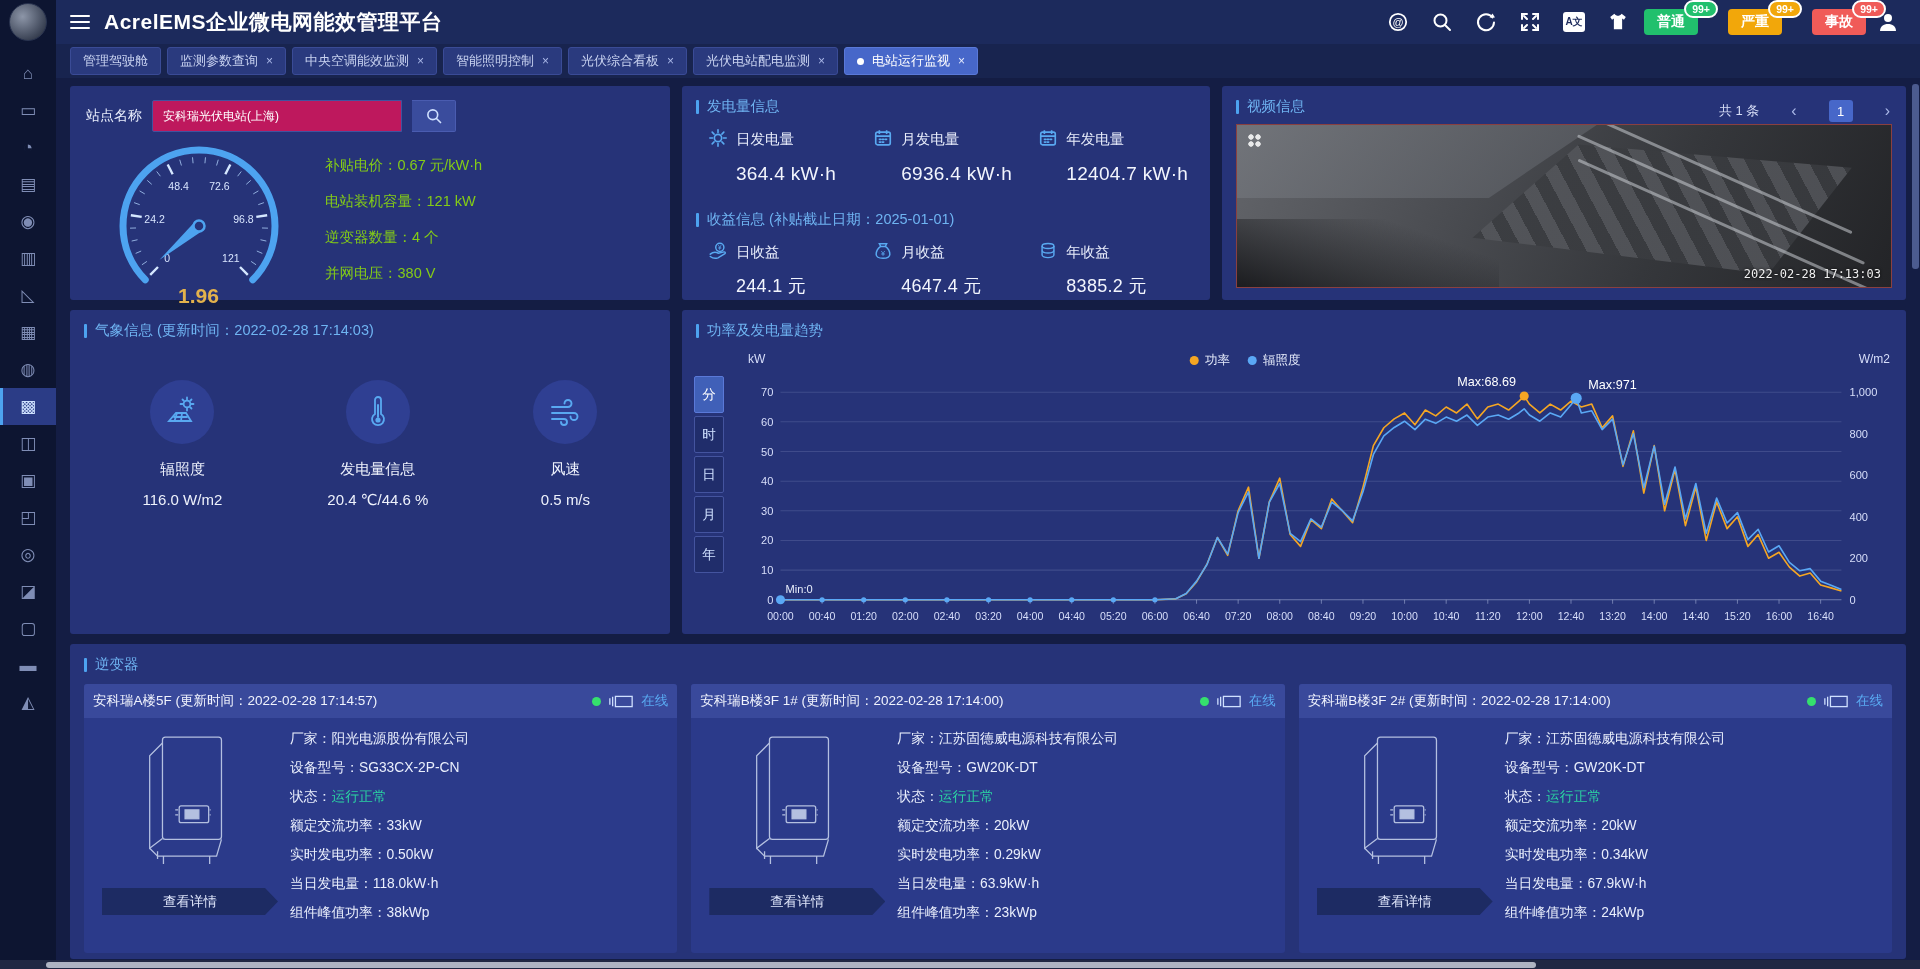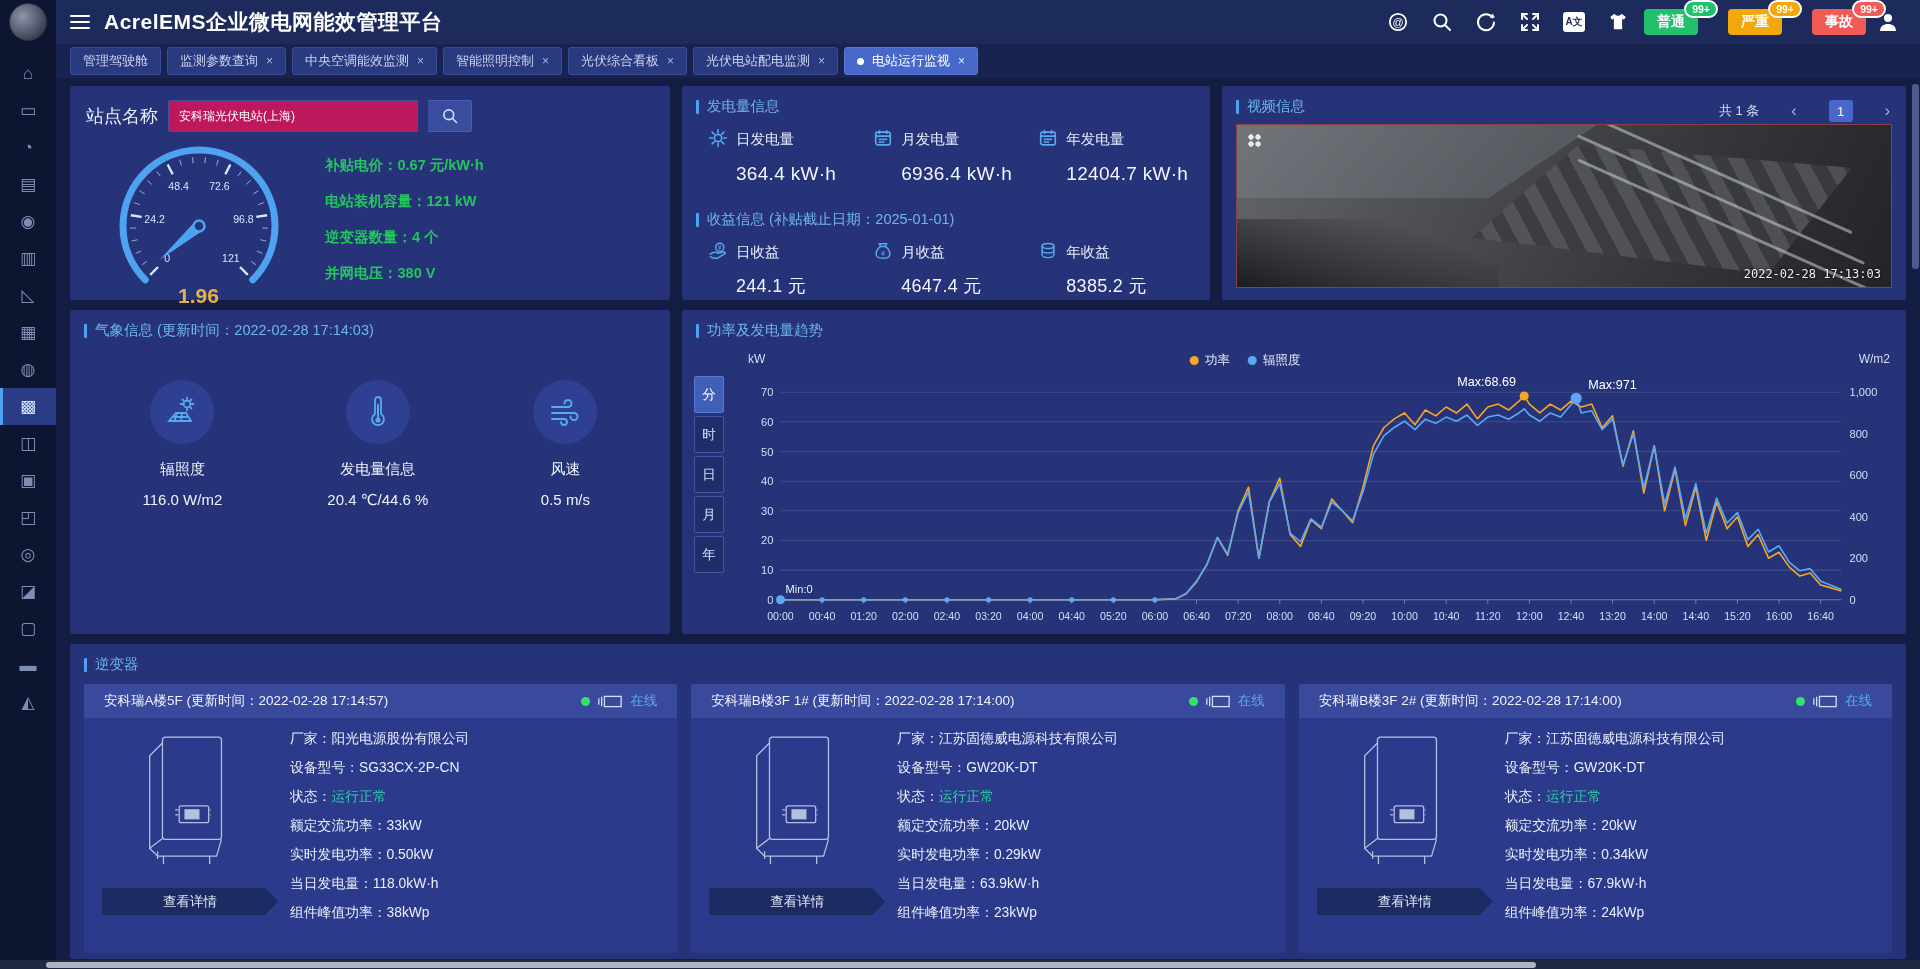--- a/index.html
+++ b/index.html
@@ -49,31 +49,31 @@
   .ptitle { display:flex; align-items:center; font-size:14.5px; color:#6fb4f2; padding:11px 14px 6px; }
   .ptitle::before { content:""; width:3px; height:14px; background:#4da3f0; margin-right:8px; border-radius:1px; }
 
   .row1 { height:214px; }
   .row2 { height:324px; }
   .row3 { flex:1; min-height:0; }
 
   
   .p-station { width:600px; padding:14px 16px; }
   .st-top { display:flex; align-items:center; gap:10px; }
-  .st-label { color:#e9eefc; font-size:18px; }
+  .st-label { color:#e9eefc; font-size:14px; }
   .st-input { background:#be185d; border:1px solid #41539f; color:#fff; font-size:12px; height:32px;
     width:250px; padding:0 10px; border-radius:2px 0 0 2px; font-family:inherit; }
   .st-search { width:44px; height:32px; background:#3a4c9d; border:1px solid #4a5cb0; border-left:none;
     border-radius:0 2px 2px 0; display:flex; align-items:center; justify-content:center; cursor:pointer; }
   .st-body { display:flex; margin-top:2px; }
   .gaugewrap { width:225px; text-align:center; }
   .gvalue { color:#e3b24c; font-size:21px; font-weight:bold; margin-top:-32px; }
   .gcaption { color:#5aa8f0; font-size:13px; margin-top:2px; }
   .st-info { flex:1; padding:22px 0 0 14px; }
-  .st-line { color:#22c55e; font-size:14.5px; margin-bottom:17px;font-weight:bold; }
+  .st-line { color:#84cc16; font-size:14.5px; margin-bottom:17px; }
 
   
   .p-gen { width:528px; padding-bottom:8px; }
   .g-grid { display:flex; padding:6px 6px 0 26px; }
   .g-item { width:33.3%; }
   .g-head { display:flex; align-items:center; gap:8px; color:#e9eefc; font-size:14.5px; }
   .g-val { color:#f2f5fd; font-size:19px; margin:12px 0 0 28px; letter-spacing:.3px; }
   .inc-title { margin-top:14px; }
   .inc-grid .g-val { font-size:18px; margin-top:10px; }
 
@@ -124,21 +124,21 @@
   .t-legend .li { display:flex; align-items:center; gap:6px; cursor:pointer; }
   .t-legend .ldot { width:9px; height:9px; border-radius:50%; }
   .t-unit { position:absolute; top:2px; color:#d7defa; font-size:12px; }
   .t-unit.l { left:14px; } .t-unit.r { right:6px; }
   .t-svg { position:absolute; left:0; top:18px; right:0; bottom:0; width:100%; height:calc(100% - 18px); }
 
   
   .p-inv { display:flex; flex-direction:column; padding-bottom:6px; overflow:hidden; }
   .inv-row { flex:1; display:flex; gap:14px; padding:4px 14px 0; min-height:0; }
   .inv-card { flex:1; background:#2b3a8a; border-radius:3px; display:flex; flex-direction:column; overflow:hidden; }
-  .inv-head { height:34px; background:#39499b; display:flex; align-items:center; padding:0 20px; gap:8px; flex-shrink:0;justify-content:center; }
+  .inv-head { height:34px; background:#39499b; display:flex; align-items:center; padding:0 9px; gap:8px; flex-shrink:0;justify-content:center; }
   .inv-name { color:#f0f3fd; font-size:13.5px; white-space:nowrap; overflow:hidden; }
   .inv-status { margin-left:auto; display:flex; align-items:center; gap:7px; flex-shrink:0; }
   .dot { width:9px; height:9px; border-radius:50%; background:#35e06d; }
   .online { color:#59a9f1; font-size:13.5px; }
   .inv-body { flex:1; display:flex; padding:10px 12px 4px 6px; min-height:0; }
   .inv-left { width:200px; display:flex; flex-direction:column; align-items:center; flex-shrink:0; }
   .inv-art { width:118px; height:150px; }
   .detail-btn { margin-top:10px; width:176px; height:27px; background:#1d2b63; color:#dfe6fb; font-size:13.5px;
     border:none; cursor:pointer; font-family:inherit;
     clip-path:polygon(0 0,calc(100% - 13px) 0,100% 50%,calc(100% - 13px) 100%,0 100%); }

